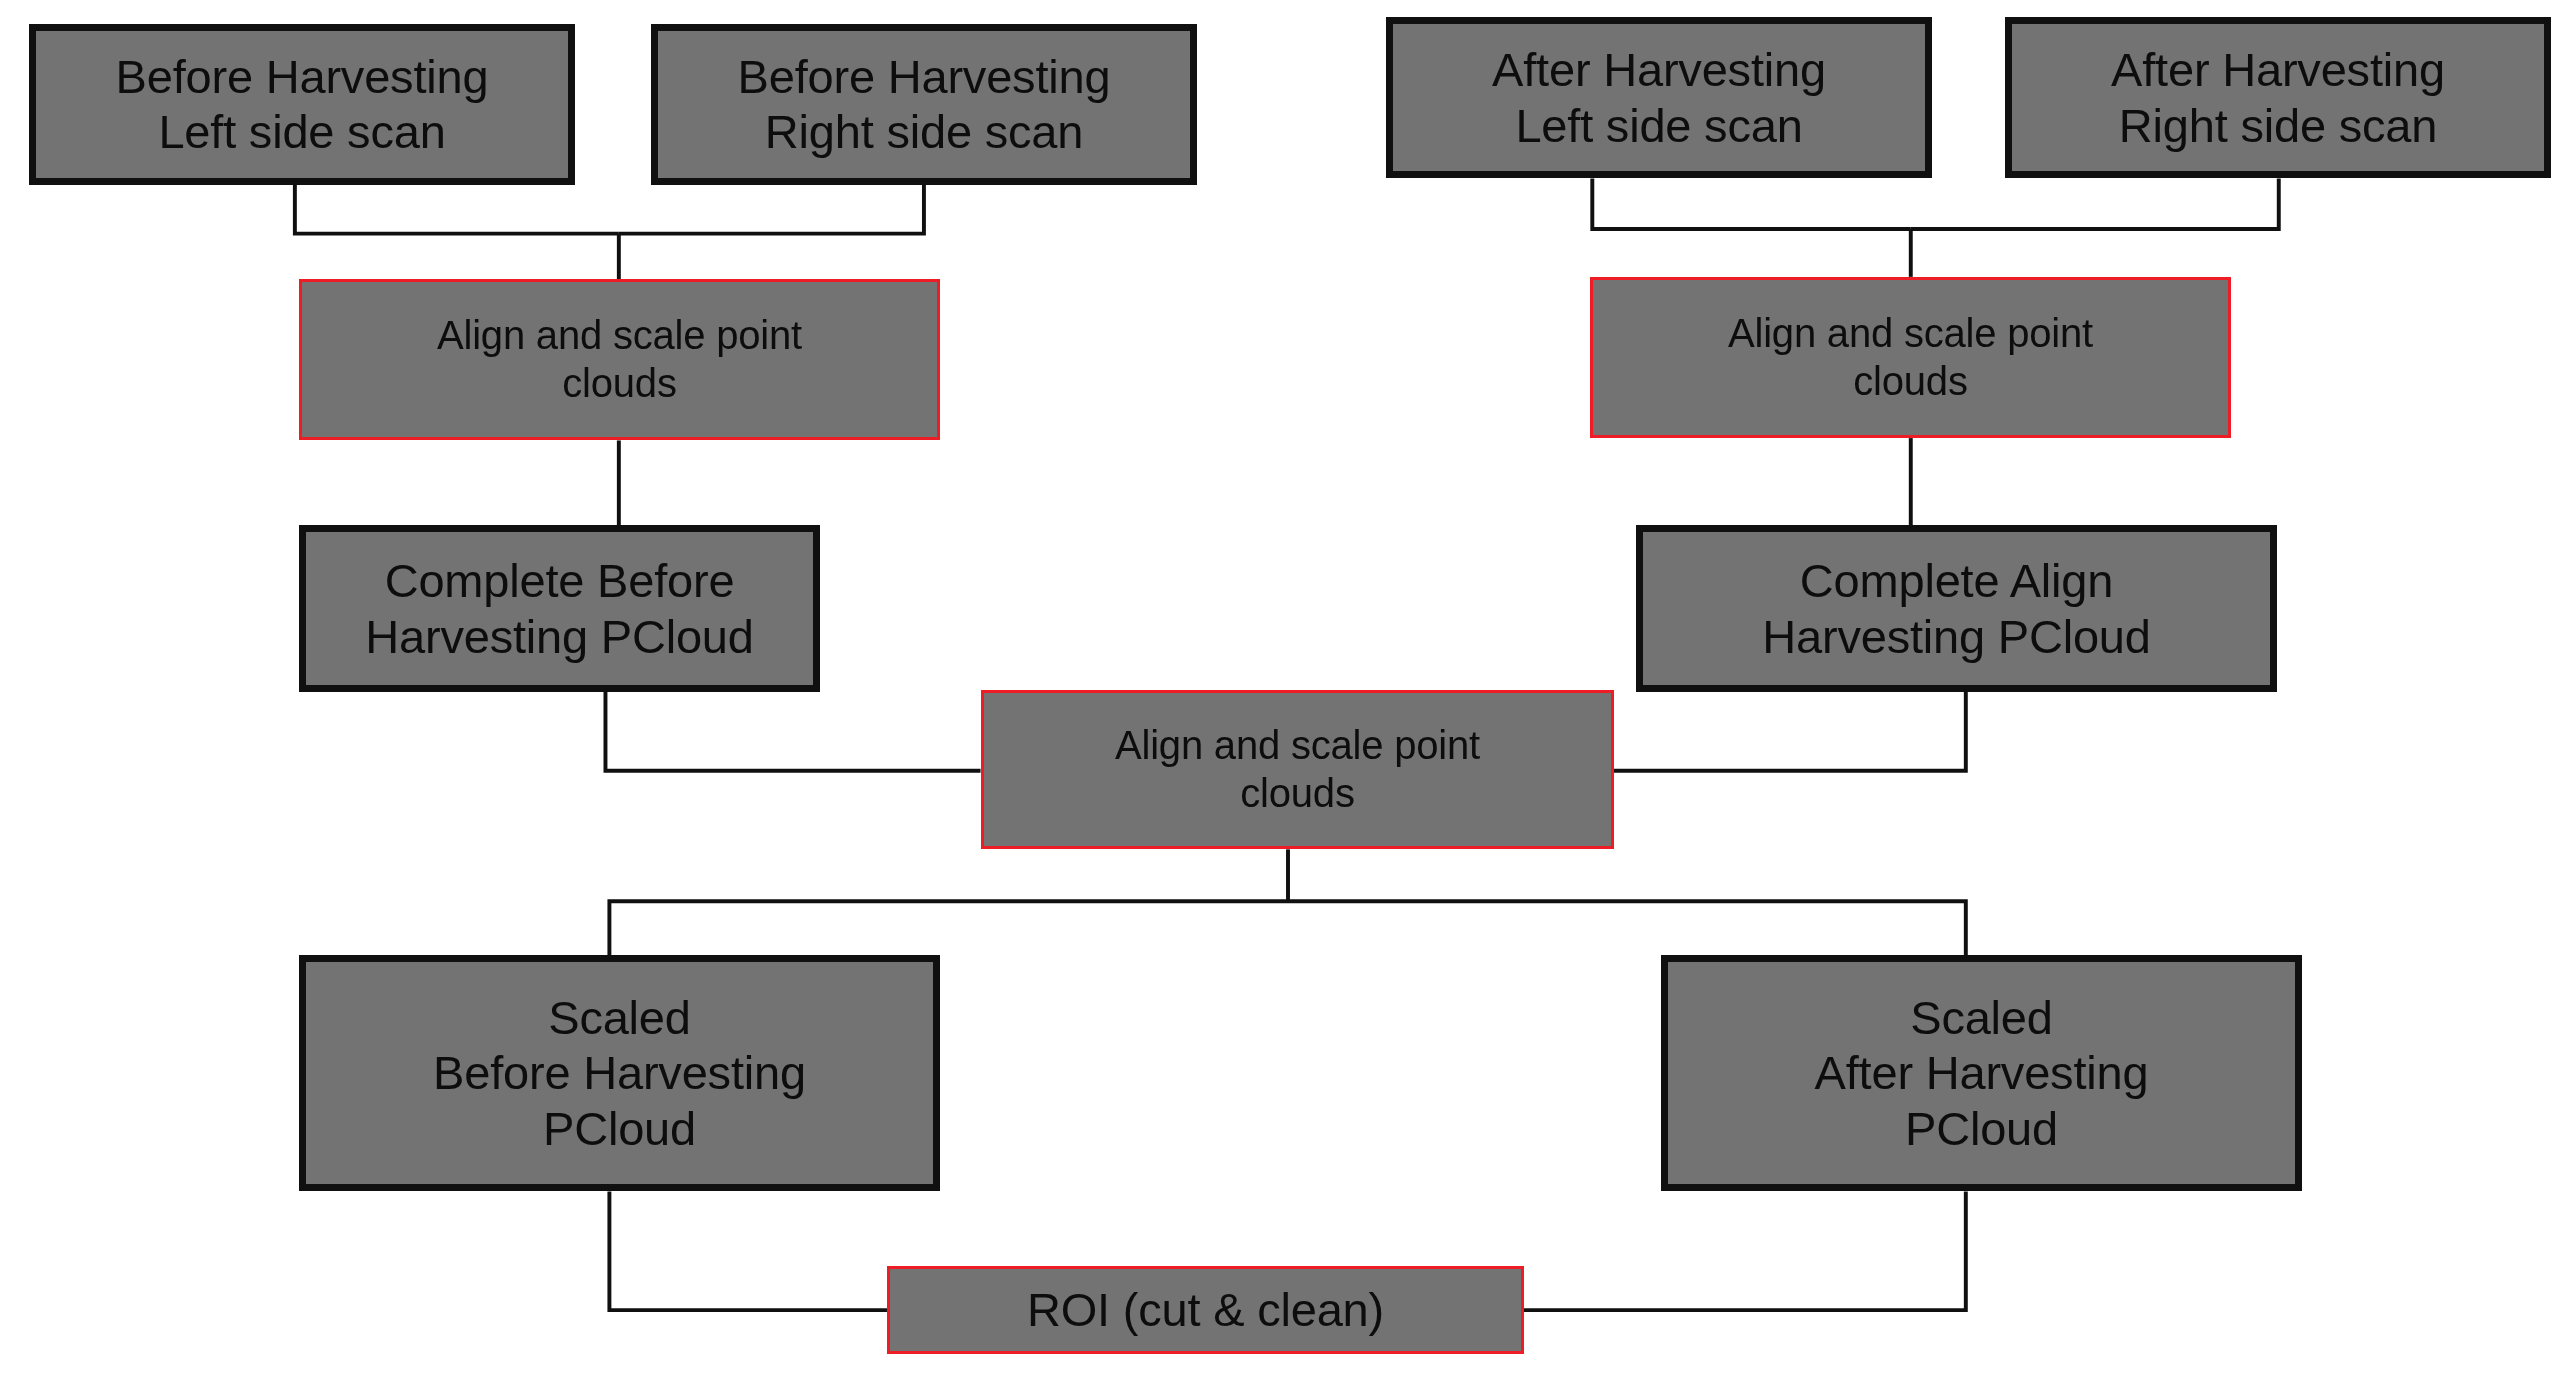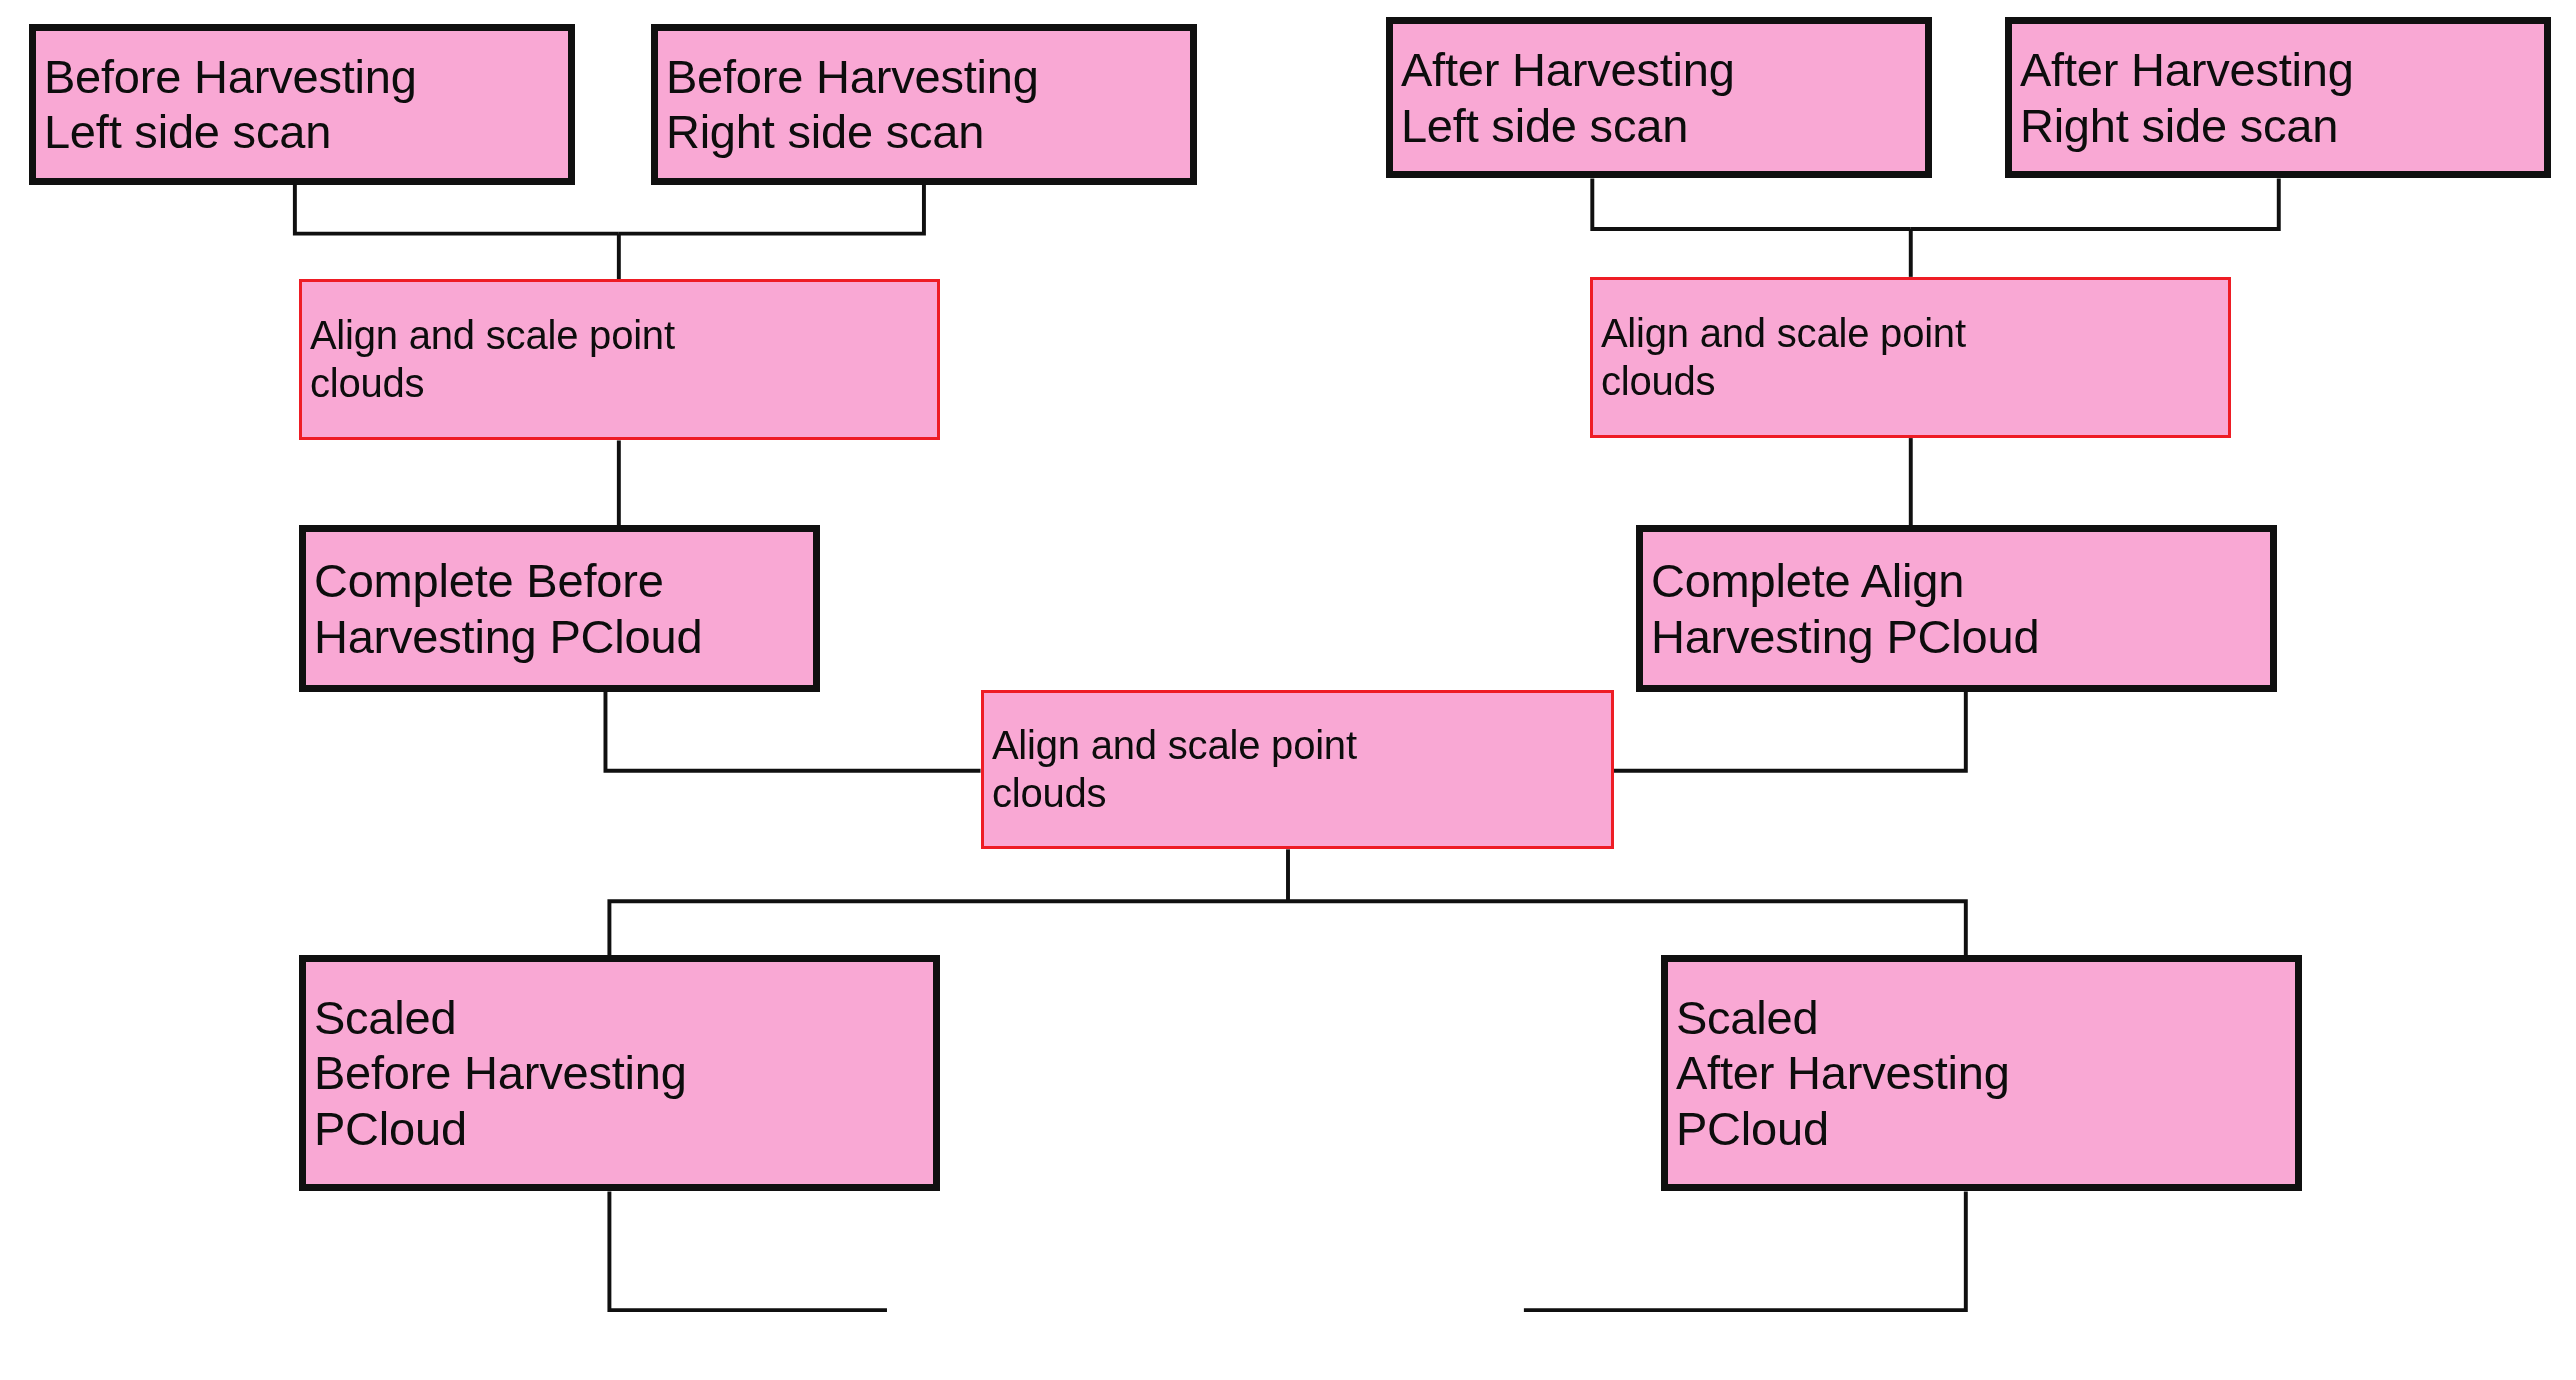--- a/index.html
+++ b/index.html
@@ -26,21 +26,22 @@
     width: 2576px;
     height: 1381px;
     pointer-events: none;
   }
   .node {
     position: absolute;
     box-sizing: border-box;
     display: flex;
     align-items: center;
     justify-content: center;
-    background: #f9a8d4;
+    text-align: center;
+    background: #737373;
     color: #0d0d0d;
     line-height: 1.18;
     white-space: pre-line;
     letter-spacing: -0.2px;
   }
   .node-black {
     border: 7.9px solid #101010;
     font-size: 47px;
   }
   .node-red {
@@ -95,14 +96,15 @@
     <div class="node node-black" style="left: 1636px; top: 525px; width: 641px; height: 167px;"><span class="node-label">Complete Align
 Harvesting PCloud</span></div>
     <div class="node node-red" style="left: 981px; top: 690px; width: 633px; height: 159px;"><span class="node-label">Align and scale point
 clouds</span></div>
     <div class="node node-black" style="left: 299px; top: 955px; width: 641px; height: 236px;"><span class="node-label">Scaled
 Before Harvesting
 PCloud</span></div>
     <div class="node node-black" style="left: 1661px; top: 955px; width: 641px; height: 236px;"><span class="node-label">Scaled
 After Harvesting
 PCloud</span></div>
+    <div class="node node-red roi" style="left: 887px; top: 1266px; width: 637px; height: 88px;"><span class="node-label">ROI (cut &amp; clean)</span></div>
   </div>
 
 
 </body></html>

